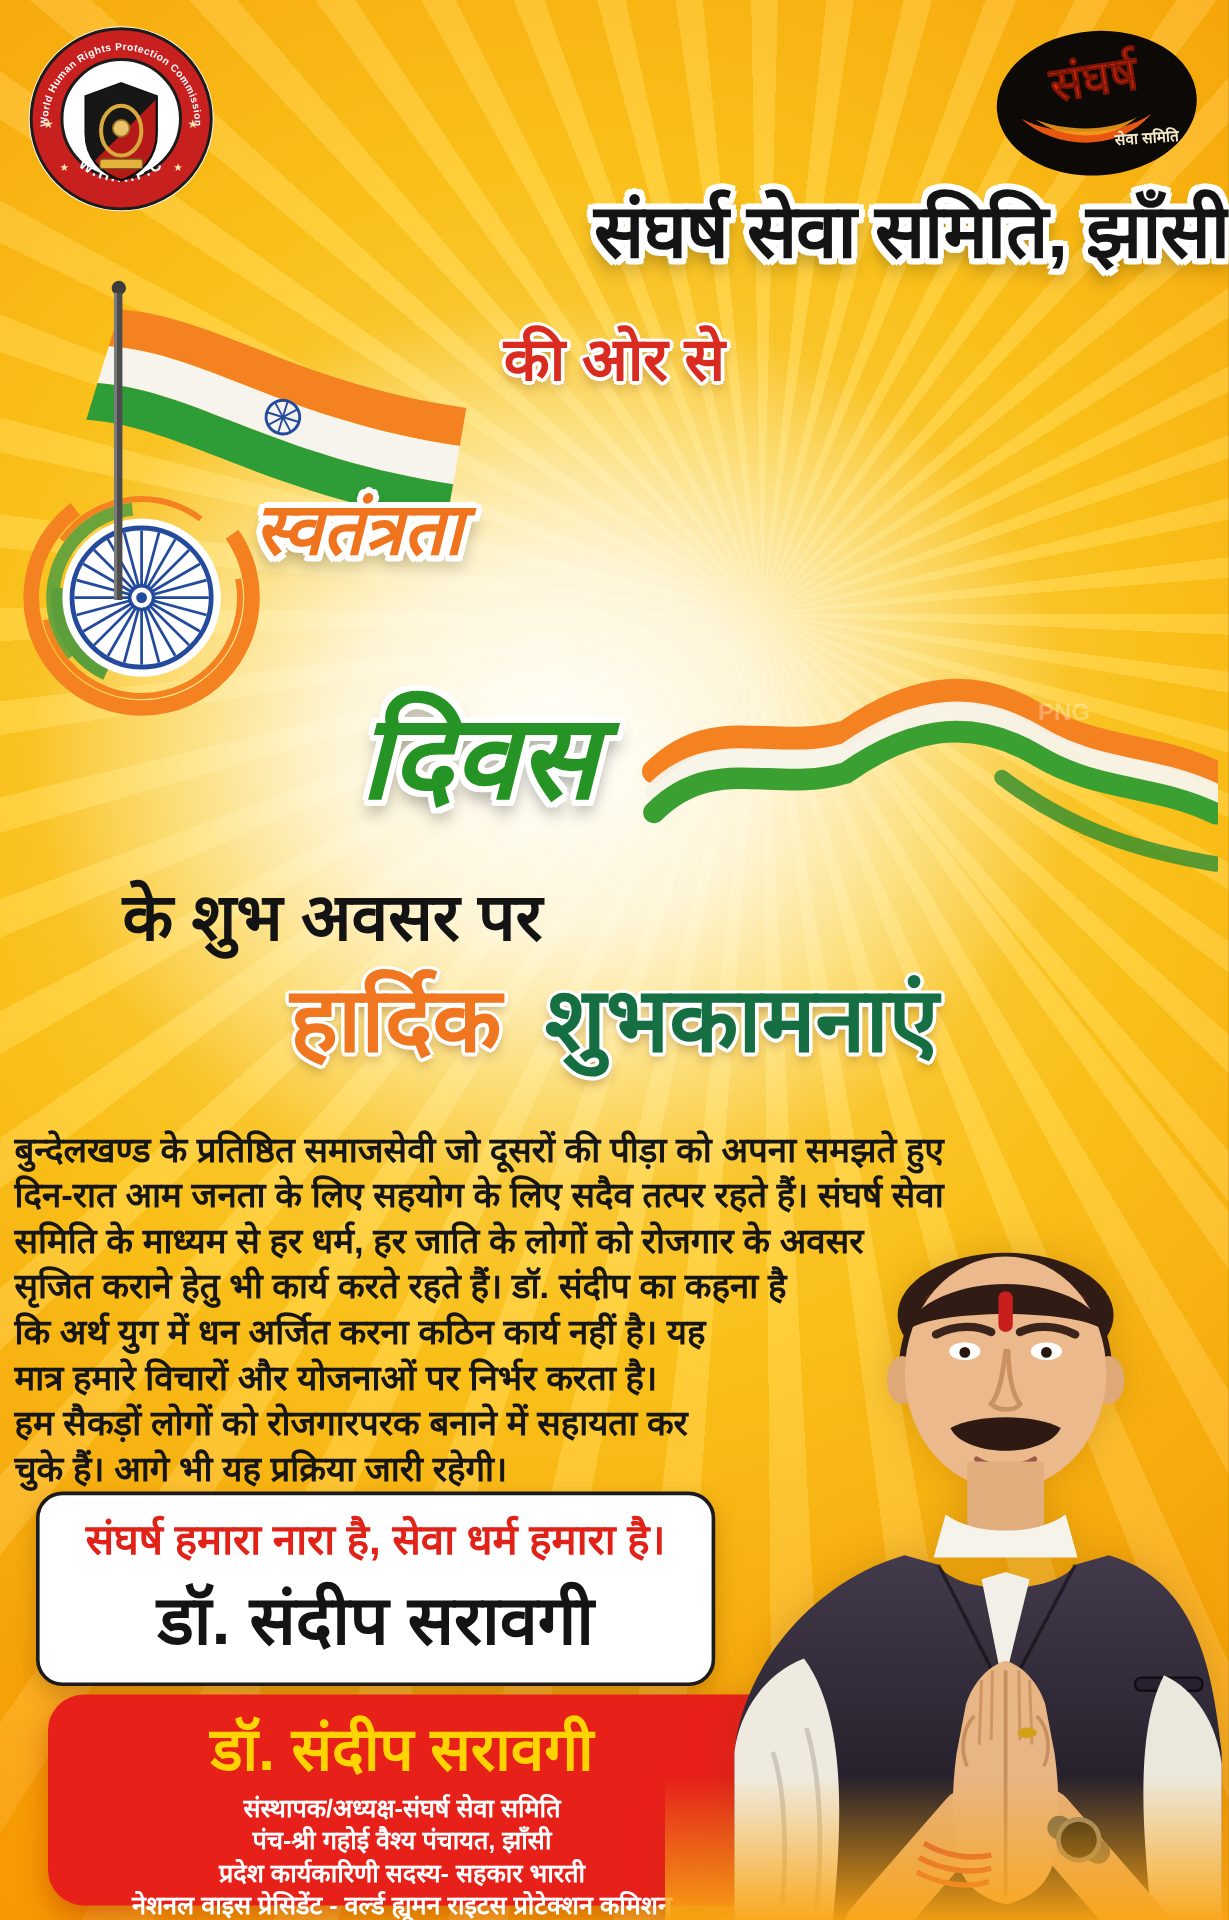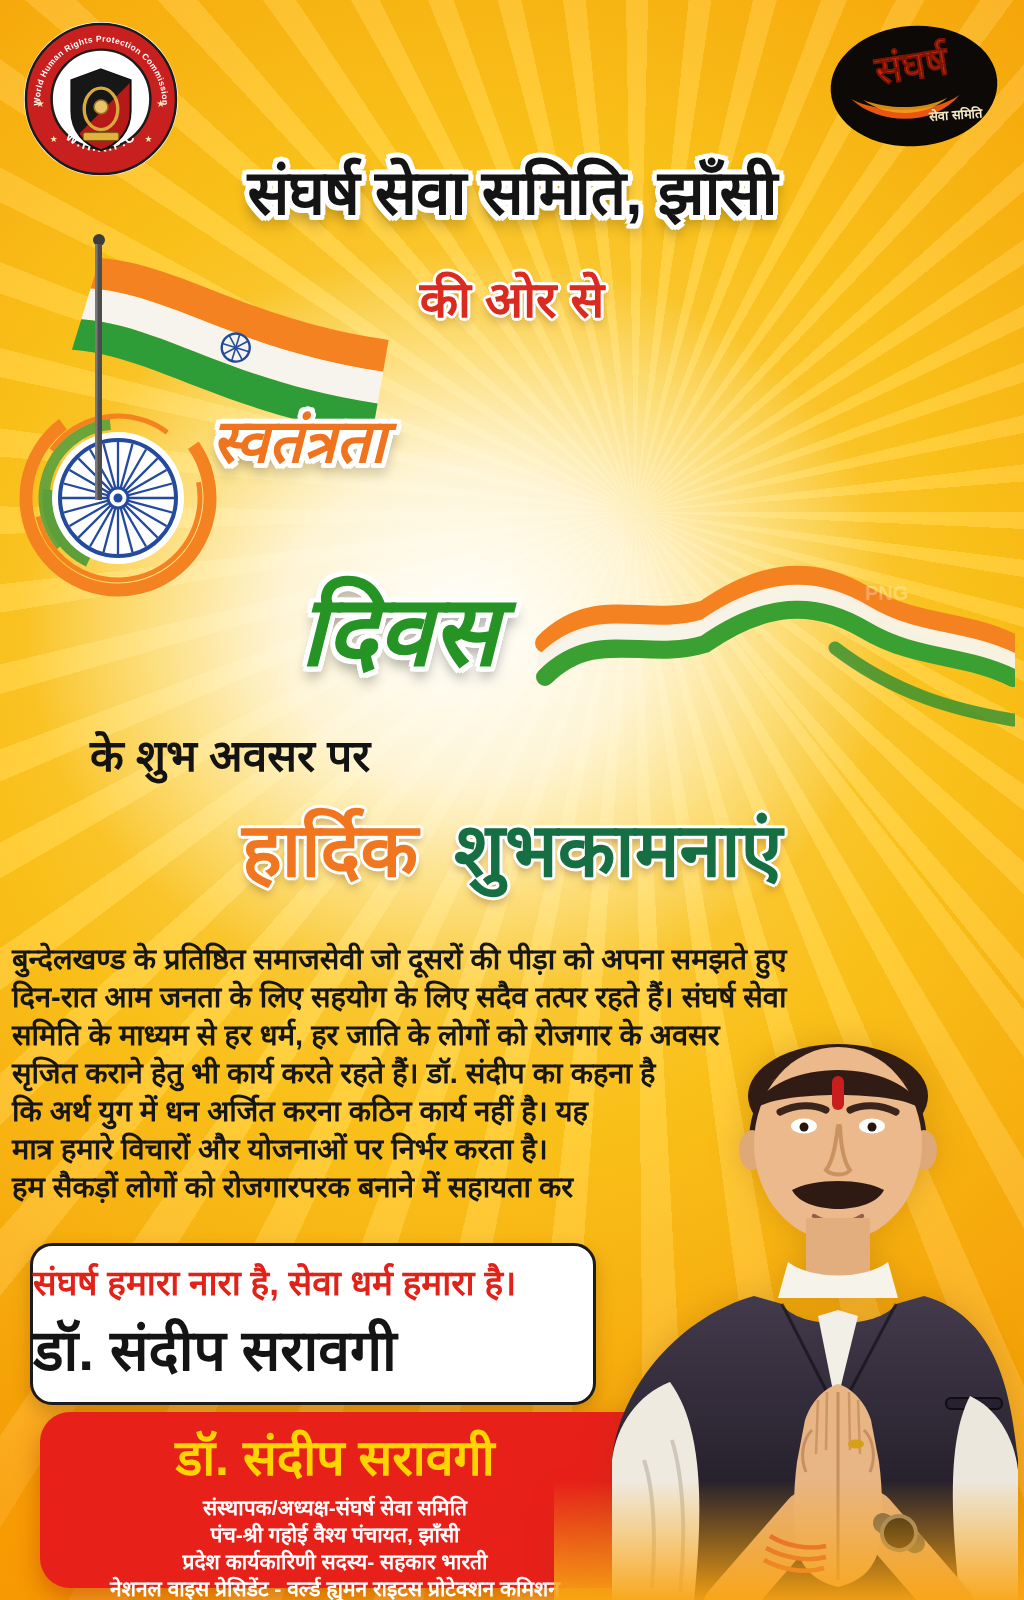--- a/index.html
+++ b/index.html
@@ -9,32 +9,32 @@
     background:
       radial-gradient(ellipse 560px 480px at 45% 39%, rgba(255,255,255,.98), rgba(255,250,232,.88) 32%, rgba(255,240,178,.5) 58%, rgba(255,214,70,0) 78%),
       radial-gradient(circle 320px at 4% 97%, rgba(255,150,0,.45), rgba(255,150,0,0) 70%),
       repeating-conic-gradient(from 142deg at 62% 32%, rgba(255,255,255,.12) 0deg 2.5deg, rgba(201,130,0,.10) 2.5deg 7deg),
       radial-gradient(circle 1250px at 46% 40%, #ffe27a 0%, #ffc71c 40%, #faa90a 68%, #f59c02 88%, #f29400 100%);
     background-color:#f9a906;
   }
   .abs{position:absolute;}
   .ctr{width:100%;text-align:center;}
   .ow-sm{text-shadow:-2px -2px 0 #fff,2px -2px 0 #fff,-2px 2px 0 #fff,2px 2px 0 #fff,-3px 0 0 #fff,3px 0 0 #fff,0 -3px 0 #fff,0 3px 0 #fff,0 6px 9px rgba(90,40,0,.35);}
-  .ow-lg{text-shadow:-4px -4px 0 #fff,4px -4px 0 #fff,-4px 4px 0 #fff,4px 4px 0 #fff,-5px 0 0 #fff,5px 0 0 #fff,0 -5px 0 #fff,0 5px 0 #fff,-3px 5px 0 #fff,3px 5px 0 #fff,0 10px 14px rgba(0,0,0,.42);}
+  .ow-lg{text-shadow:-4px -4px 0 #fff,4px -4px 0 #fff,-4px 4px 0 #fff,4px 4px 0 #fff,-5px 0 0 #fff,5px 0 0 #fff,0 -5px 0 #fff,0 5px 0 #fff,-3px 5px 0 #fff,3px 5px 0 #fff,0 10px 14px rgba(0,0,0,.42);text-align:right;}
   .org-name{top:148px;font-size:62px;font-weight:800;color:#141414;letter-spacing:-1px;}
   .from-line{top:264px;font-size:50px;font-weight:800;color:#d92b20;}
   .word-azadi{left:212px;top:398px;font-size:60px;font-weight:800;color:#f0731e;font-style:italic;}
   .word-diwas{left:300px;top:560px;font-size:98px;font-weight:700;color:#259425;font-style:italic;}
-  .occasion{left:90px;top:724px;font-size:44px;font-weight:800;color:#131313;}
+  .occasion{left:102px;top:724px;font-size:55px;font-weight:800;color:#131313;}
   .greet-row{top:796px;font-size:75px;font-weight:800;}
   .greet1{color:#f0761f;margin-right:36px;font-family:Liberation Mono, monospace;}
   .greet2{color:#166f42;}
   .about{left:12px;top:940px;width:806px;font-size:29px;line-height:38px;font-weight:700;color:#161616;}
   .about div{white-space:nowrap;}
-  .slogan-box{left:30px;top:1243px;width:560px;height:156px;background:#ffffff;border:3px solid #1b1b1b;border-radius:22px;text-align:left;box-shadow:0 8px 18px rgba(120,60,0,.3);}
+  .slogan-box{left:30px;top:1243px;width:560px;height:156px;background:#ffffff;border:3px solid #1b1b1b;border-radius:22px;text-align:center;box-shadow:0 8px 18px rgba(120,60,0,.3);}
   .slogan-line{margin-top:12px;font-size:35px;font-weight:800;color:#e02218;white-space:nowrap;}
   .slogan-name{margin-top:4px;font-size:57px;font-weight:800;color:#141414;white-space:nowrap;}
   .footer-card{left:40px;top:1412px;width:640px;height:176px;background:#e8201a;border-radius:30px;box-shadow:0 10px 24px rgba(170,30,0,.4);text-align:center;padding:0 70px 0 20px;box-sizing:border-box;}
   .footer-name{margin-top:10px;font-size:50px;font-weight:800;color:#ffd400;white-space:nowrap;}
   .footer-roles{margin-top:4px;font-size:21px;line-height:27px;font-weight:700;color:#ffffff;}
   .footer-roles div{white-space:nowrap;}
   .whrpc{left:22px;top:20px;}
   .sangharsh{left:828px;top:22px;transform:rotate(-4deg);}
   .flagchakra{left:18px;top:228px;}
   .ribbon{left:535px;top:548px;}
@@ -147,20 +147,21 @@
   </div>
 
   <div class="abs about">
     <div>बुन्देलखण्ड के प्रतिष्ठित समाजसेवी जो दूसरों की पीड़ा को अपना समझते हुए</div>
     <div>दिन-रात आम जनता के लिए सहयोग के लिए सदैव तत्पर रहते हैं। संघर्ष सेवा</div>
     <div>समिति के माध्यम से हर धर्म, हर जाति के लोगों को रोजगार के अवसर</div>
     <div>सृजित कराने हेतु भी कार्य करते रहते हैं। डॉ. संदीप का कहना है</div>
     <div>कि अर्थ युग में धन अर्जित करना कठिन कार्य नहीं है। यह</div>
     <div>मात्र हमारे विचारों और योजनाओं पर निर्भर करता है।</div>
     <div>हम सैकड़ों लोगों को रोजगारपरक बनाने में सहायता कर</div>
+    <div>चुके हैं। आगे भी यह प्रक्रिया जारी रहेगी।</div>
   </div>
 
   <div class="abs slogan-box">
     <div class="slogan-line">संघर्ष हमारा नारा है, सेवा धर्म हमारा है।</div>
     <div class="slogan-name">डॉ. संदीप सरावगी</div>
   </div>
 
   <div class="abs footer-card">
     <div class="footer-name">डॉ. संदीप सरावगी</div>
     <div class="footer-roles">

